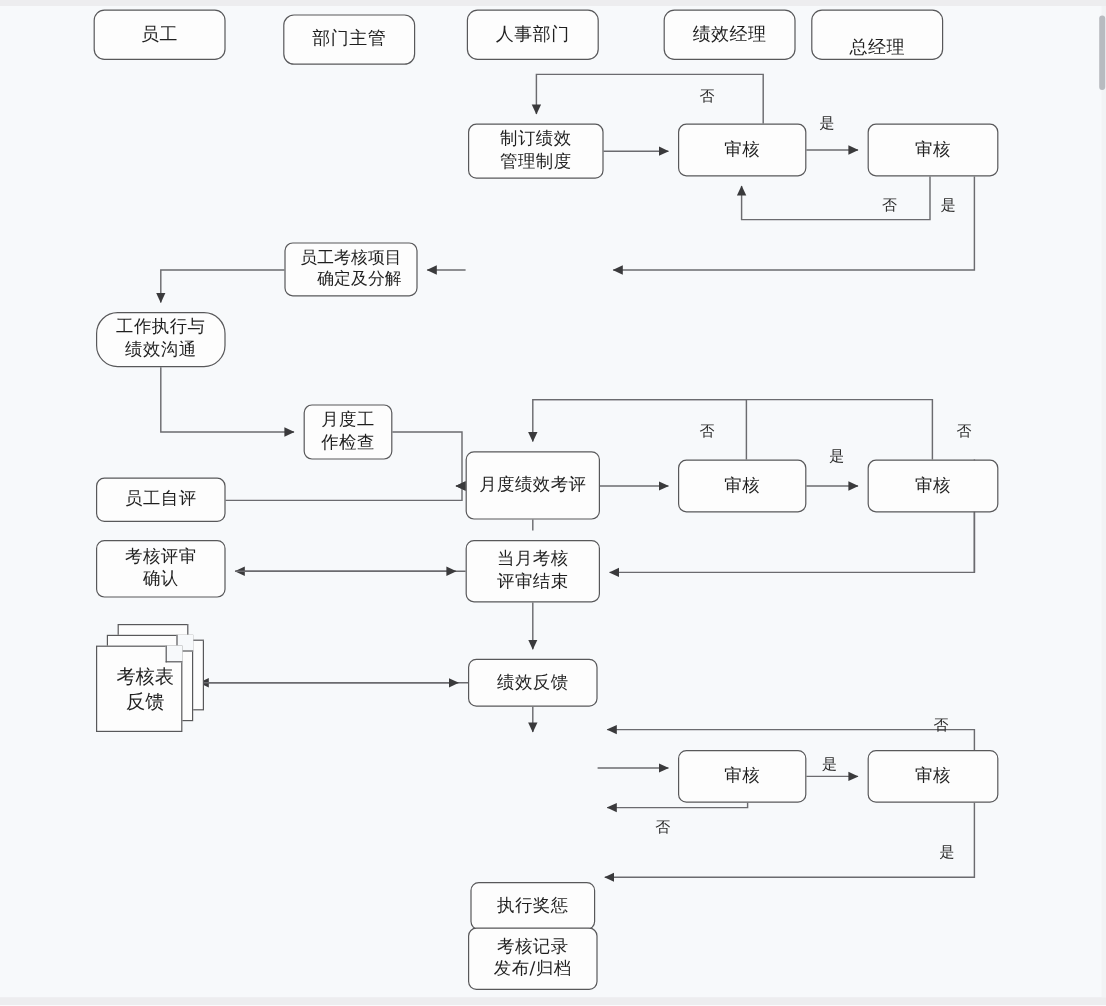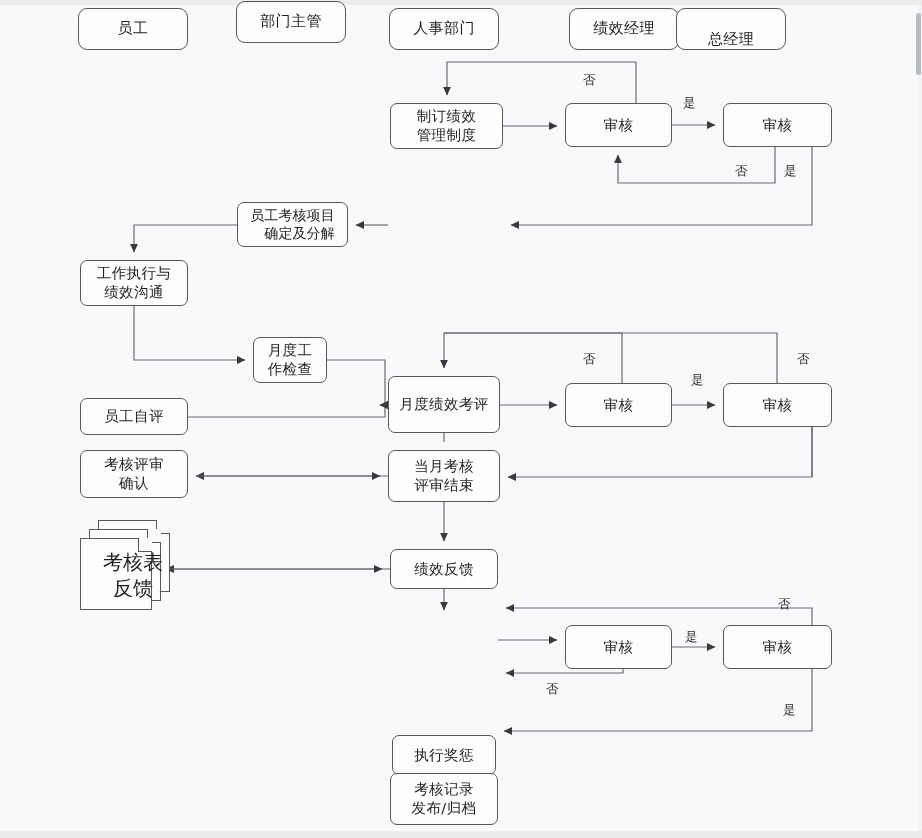--- a/index.html
+++ b/index.html
@@ -84,27 +84,27 @@
   .doc-card .fold {
     position: absolute;
     right: -1px; top: -1px;
     width: 13px; height: 13px;
     background: #f7f9fb;
     border-left: 1px solid #58585a;
     border-bottom: 1px solid #58585a;
   }
   .doc-label {
     position: absolute;
-    left: 16px; top: 0;
+    left: 4px; top: 0;
     width: 72px; height: 72px;
     display: flex;
     align-items: center;
     justify-content: center;
     text-align: center;
-    font-size: 20px;
+    font-size: 16px;
     line-height: 1.3;
     color: #1f1f1f;
     white-space: pre-line;
   }
 
   .edge-label {
     position: absolute;
     font-size: 12.5px;
     color: #2a2a2a;
     white-space: nowrap;
@@ -184,27 +184,27 @@
       <path d="M812,669 L812,731 L504,731" marker-end="url(#ah)"></path>
 
       <path d="M444,751 L444,765" marker-end="url(#ah)"></path>
 
     </g>
   </svg>
 
   <div class="node role" style="left:78px; top:8px; width:110px; height:42px;">
     <span>员工</span>
   </div>
-  <div class="node role" style="left:236px; top:1px; width:110px; height:42px;align-items:center;">
+  <div class="node role" style="left:236px; top:12px; width:110px; height:42px;align-items:center;">
     <span>部门主管</span>
   </div>
   <div class="node role" style="left:389px; top:8px; width:110px; height:42px;">
     <span>人事部门</span>
   </div>
-  <div class="node role" style="left:553px; top:8px; width:110px; height:42px;margin-left:16px;">
+  <div class="node role" style="left:553px; top:8px; width:110px; height:42px;">
     <span>绩效经理</span>
   </div>
   <div class="node role" style="left:676px; top:8px; width:110px; height:42px;align-items:flex-end;">
     <span>总经理</span>
   </div>
 
   <div class="node" style="left:390px; top:103px; width:113px; height:46px;">
     <span>制订绩效
 管理制度</span>
   </div>
@@ -213,21 +213,21 @@
   </div>
   <div class="node" style="left:723px; top:103px; width:109px; height:44px;">
     <span>审核</span>
   </div>
 
   <div class="node tight" style="left:237px; top:202px; width:111px; height:45px;text-align:right;">
     <span>员工考核项目
 确定及分解</span>
   </div>
 
-  <div class="node" style="left:80px; top:260px; width:108px; height:46px;">
+  <div class="node" style="left:80px; top:260px; width:108px; height:46px;border-radius:18px;">
     <span>工作执行与
 绩效沟通</span>
   </div>
 
   <div class="node" style="left:253px; top:337px; width:74px; height:46px;">
     <span>月度工
 作检查</span>
   </div>
 
   <div class="node" style="left:388px; top:376px; width:112px; height:57px;">

